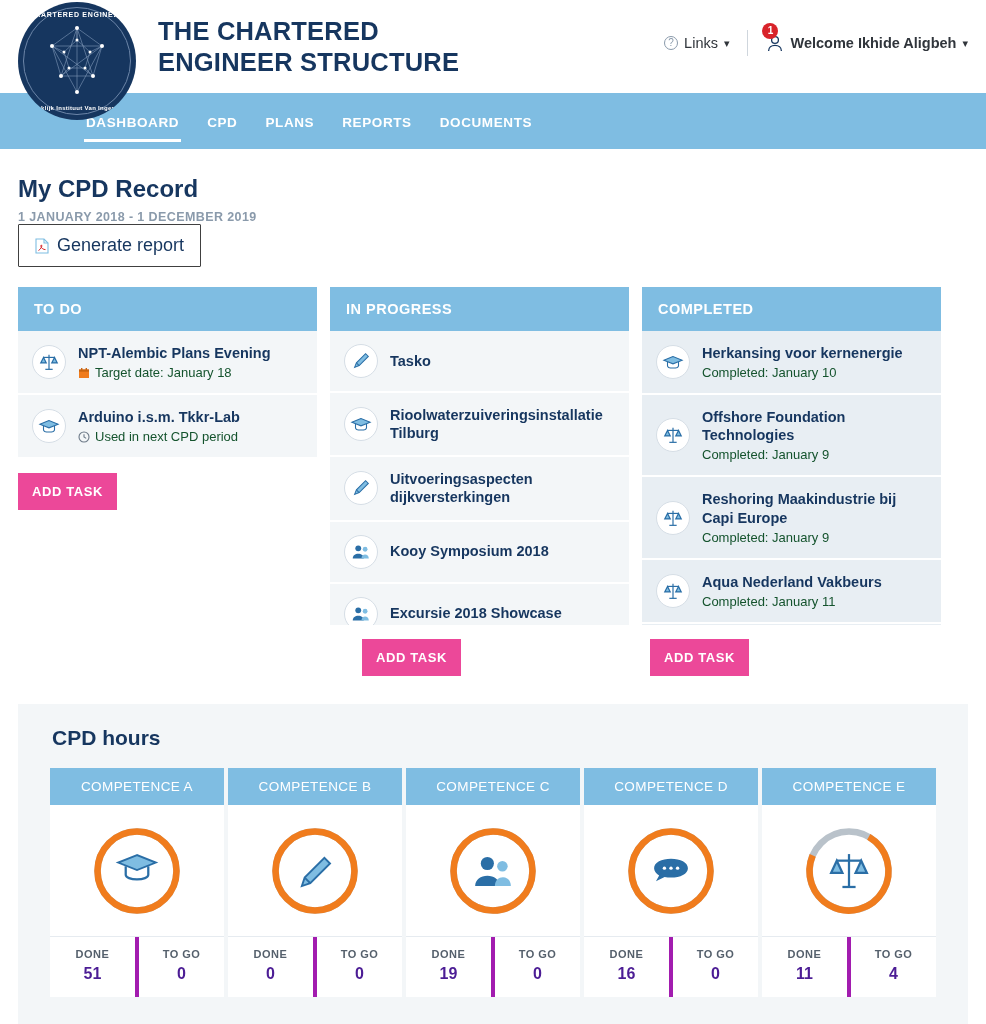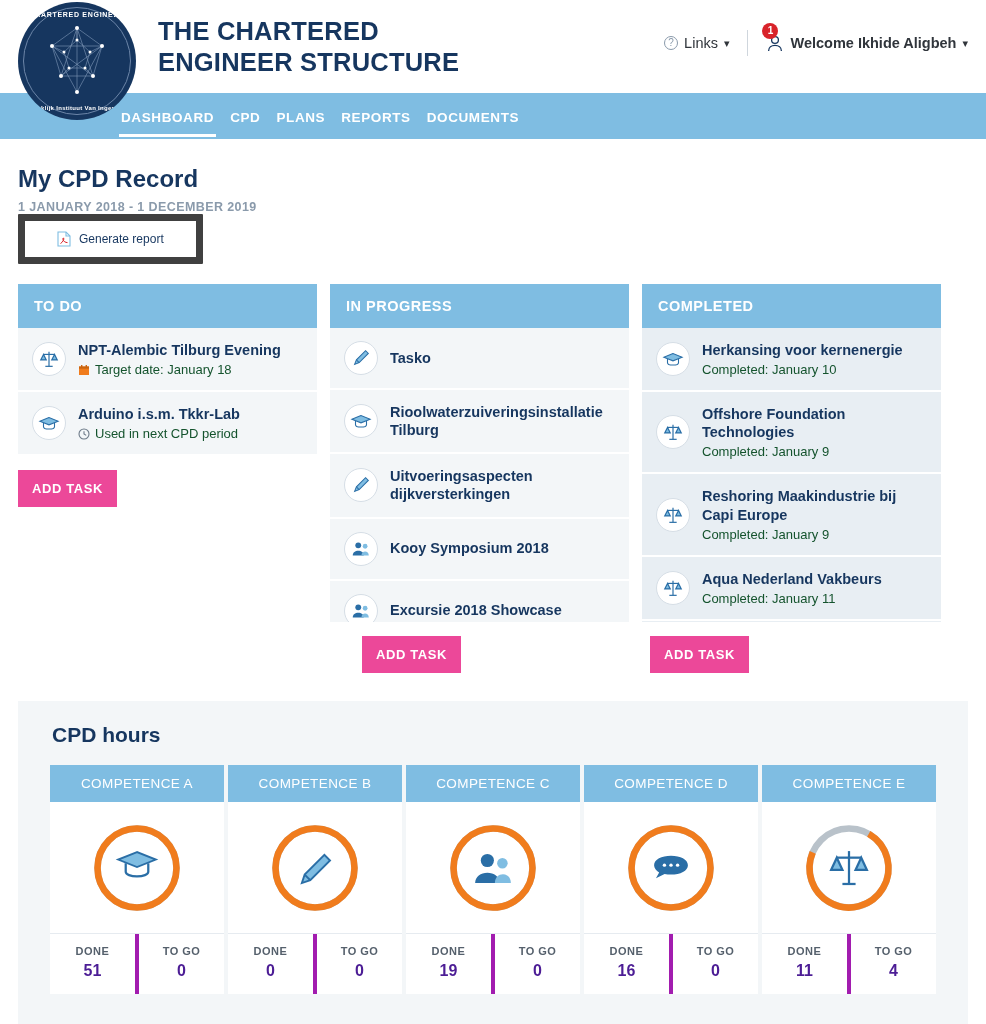--- a/index.html
+++ b/index.html
@@ -97,26 +97,26 @@
     font-size: 10px;
     font-weight: bold;
     line-height: 16px;
     text-align: center;
     padding: 0 2px;
   }
   .welcome { font-weight: bold; }
 
   
   .nav {
-    height: 46px;
+    height: 56px;
     background: #7fbde2;
     display: flex;
     align-items: center;
-    padding-left: 119px;
-    gap: 12px;
+    padding-left: 84px;
+    gap: 24px;
   }
   .nav-item {
     color: #ffffff;
     font-size: 13.5px;
     font-weight: bold;
     letter-spacing: .6px;
     text-transform: uppercase;
     cursor: pointer;
     padding: 14px 2px 12px 2px;
     position: relative;
@@ -146,24 +146,24 @@
   }
   .page-sub {
     color: #8a9aab;
     font-size: 12.5px;
     font-weight: bold;
     letter-spacing: .4px;
     margin-top: 7px;
   }
   .generate-btn {
     background: #ffffff;
-    border: 7px solid #404040;
+    border: 1px solid #404040;
     color: #16365f;
-    font-size: 12px;
-    padding: 10px 32px;
+    font-size: 18px;
+    padding: 10px 16px;
     display: flex;
     align-items: center;
     gap: 8px;
     cursor: pointer;
     border-radius: 1px;
   }
   .pdf-icon { width: 14px; height: 16px; display: inline-block; }
 
   
   .kanban {
@@ -435,21 +435,21 @@
               <g stroke="#2a6ea6" stroke-width="1.3" fill="none">
                 <line x1="12" y1="4" x2="12" y2="20"></line>
                 <line x1="6" y1="7" x2="18" y2="7"></line>
                 <path d="M6 7l-3 6h6z" fill="#7fbde2" stroke="#2a6ea6"></path>
                 <path d="M18 7l-3 6h6z" fill="#7fbde2" stroke="#2a6ea6"></path>
                 <line x1="8" y1="20" x2="16" y2="20"></line>
               </g>
             </svg>
           </span>
           <div class="card-text">
-            <div class="card-title">NPT-Alembic Tilburg Evening</div>
+            <div class="card-title">NPT-Alembic Plans Evening</div>
             <div class="card-meta">
               <span class="meta-ico">
                 <svg width="12" height="12" viewBox="0 0 12 12">
                   <rect x="1" y="2.5" width="10" height="8.5" fill="#f07c1d"></rect>
                   <rect x="1" y="2.5" width="10" height="2.2" fill="#c96512"></rect>
                   <rect x="3" y="1" width="1.4" height="2.2" fill="#c96512"></rect>
                   <rect x="7.6" y="1" width="1.4" height="2.2" fill="#c96512"></rect>
                 </svg>
               </span>
               <span>Target date: January 18</span>

